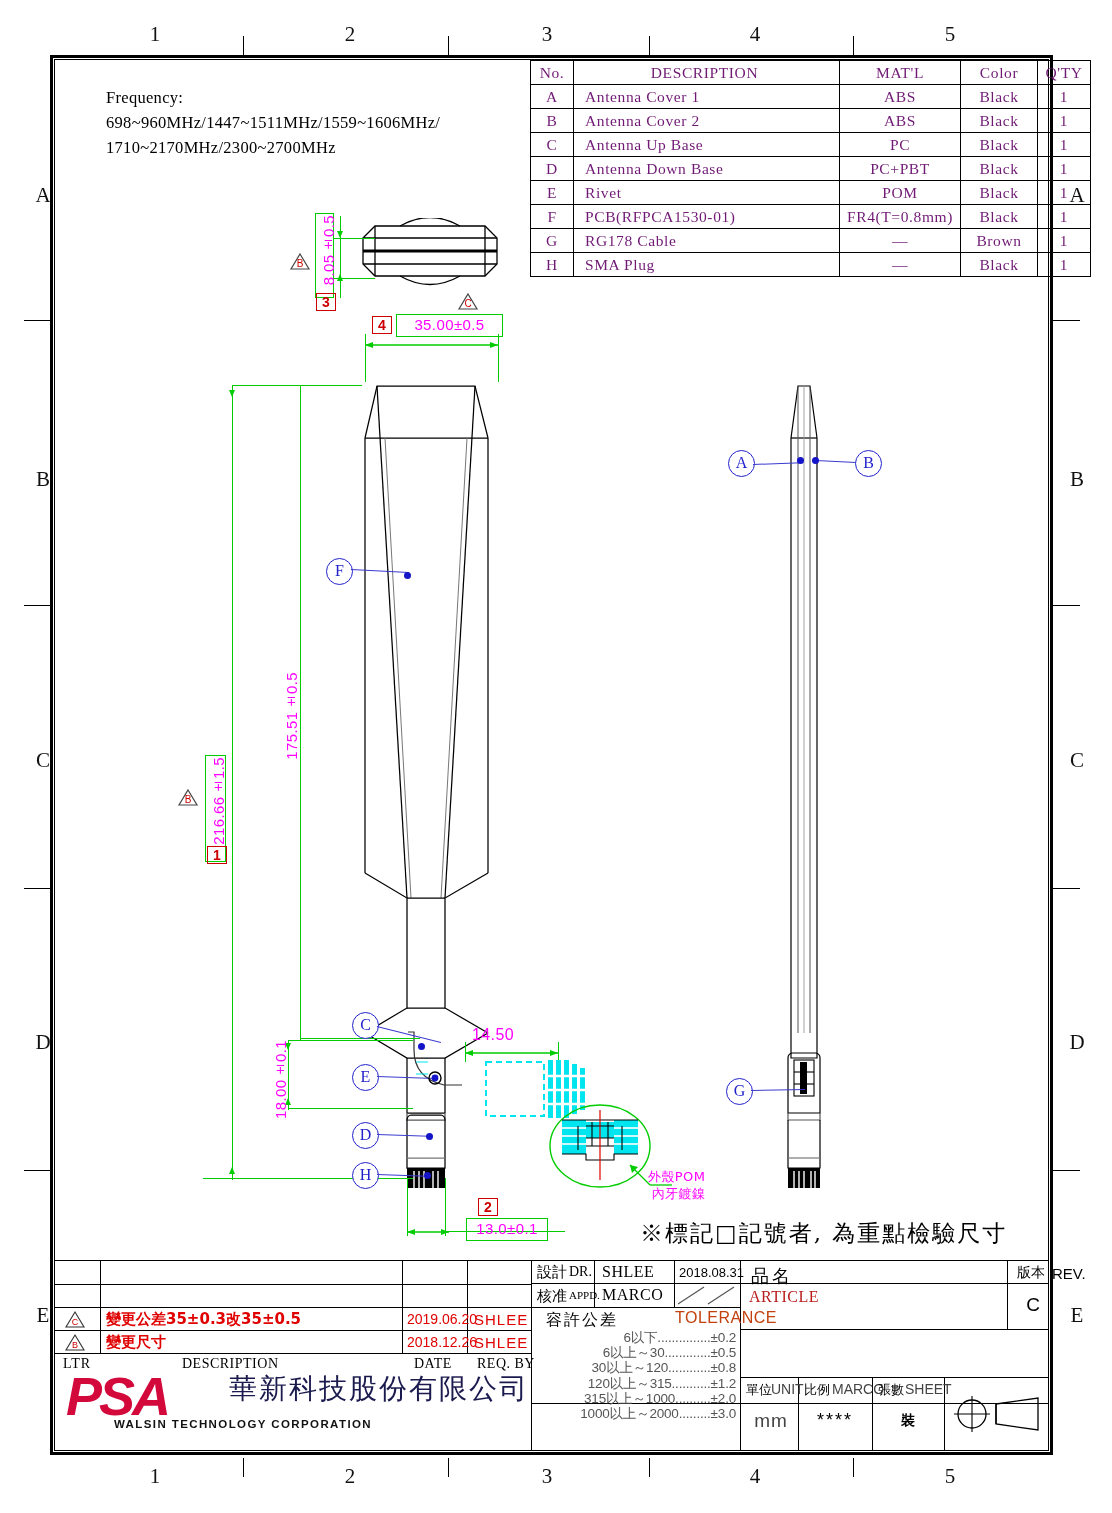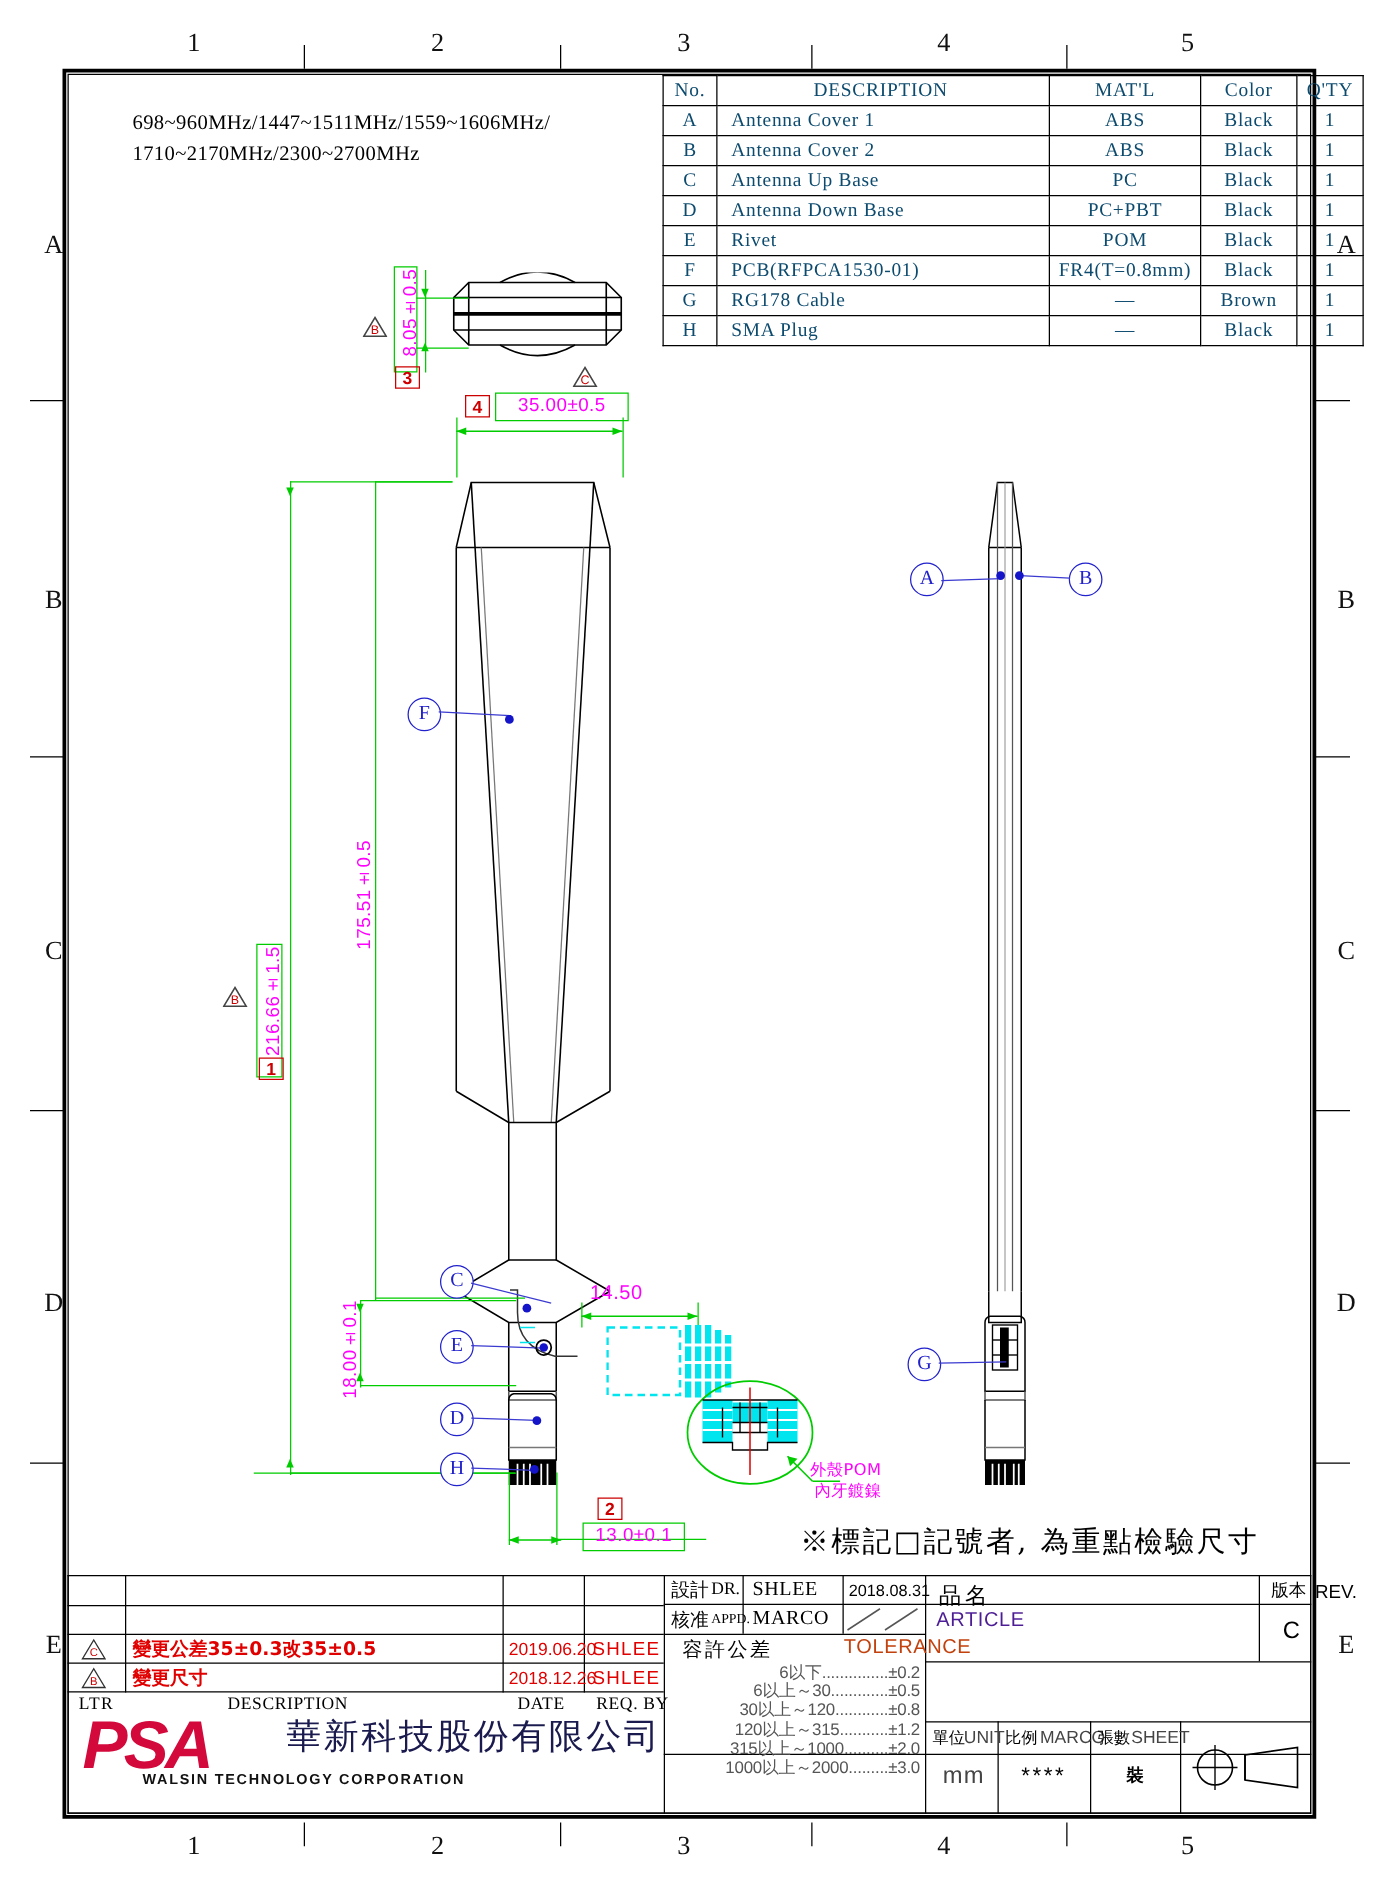--- a/index.html
+++ b/index.html
@@ -13,21 +13,21 @@
 
   
   .zone-num{font-size:21px;text-align:center;width:40px;color:#111;font-family:"Liberation Serif",serif;}
   .zone-let{font-size:21px;text-align:center;width:30px;color:#111;font-family:"Liberation Serif",serif;}
   .tick-v{width:1px;background:#000;}
   .tick-h{height:1px;background:#000;}
 
   
   #bom{left:530px;top:60px;border-collapse:collapse;font-family:"Liberation Serif",serif;}
   #bom td,#bom th{border:1px solid #000;font-size:15.5px;font-weight:normal;
-      padding:2px 4px;height:19px;text-align:center;letter-spacing:.6px;color:#0c4a6e;margin-top:27px;}
+      padding:2px 4px;height:19px;text-align:center;letter-spacing:.6px;color:#701a75;margin-top:27px;}
   #bom .c-no{width:34px;}
   #bom .c-desc{width:250px;text-align:left;padding-left:11px;}
   #bom .c-mat{width:112px;}
   #bom .c-col{width:68px;}
   #bom .c-qty{width:44px;}
 
   
   #electrical{left:92px;top:85px;font-size:16.5px;line-height:25px;letter-spacing:.3px;}
   #electrical .hd{text-decoration:underline;letter-spacing:1px;}
   #electrical .ln{padding-left:14px;}
@@ -111,20 +111,21 @@
   <div class="abs tick-h" style="left:1052px;top:320px;width:28px;"></div>
   <div class="abs tick-h" style="left:1052px;top:605px;width:28px;"></div>
   <div class="abs tick-h" style="left:1052px;top:888px;width:28px;"></div>
   <div class="abs tick-h" style="left:1052px;top:1170px;width:28px;"></div>
 </div>
 
 <div class="abs" id="sheet-frame"></div>
 <div class="abs" id="sheet-inner"></div>
 
 <div class="abs" id="electrical">
+  <div class="ln">Frequency:</div>
   <div class="ln">698~960MHz/1447~1511MHz/1559~1606MHz/</div>
   <div class="ln">1710~2170MHz/2300~2700MHz</div>
 </div>
 
 <table class="abs" id="bom">
   <thead>
     <tr>
       <th class="c-no">No.</th>
       <th class="c-desc" style="text-align:center;padding-left:0;">DESCRIPTION</th>
       <th class="c-mat">MAT'L</th>
@@ -544,21 +545,21 @@
   <div class="tcell" style="left:479px;top:70px;width:203px;" id="tolerance-rows">
       <div class="tol-line">6以下...............±0.2</div>
       <div class="tol-line">6以上～30.............±0.5</div>
       <div class="tol-line">30以上～120............±0.8</div>
       <div class="tol-line">120以上～315...........±1.2</div>
       <div class="tol-line">315以上～1000..........±2.0</div>
       <div class="tol-line">1000以上～2000.........±3.0</div>
     </div>
 
   <div class="tcell cn" style="left:697px;top:4px;font-size:18px;letter-spacing:3px;">品名</div>
-  <div class="tcell" style="left:695px;top:28px;font-size:16px;font-family:Liberation Sans, sans-serif;letter-spacing:.5px;color:#4c1d95;">ARTICLE</div>
+  <div class="tcell" style="left:695px;top:28px;font-size:16px;font-family:Liberation Serif, serif;letter-spacing:.5px;color:#b91c1c;">ARTICLE</div>
 
   <div class="tcell cn" style="left:963px;top:4px;font-size:14px;">版本</div>
   <div class="tcell" style="left:998px;top:5px;font-size:15px;font-family:'Liberation Sans',sans-serif;">REV.</div>
   <div class="tcell" style="left:965px;top:34px;width:28px;text-align:center;font-size:19px;font-family:'Liberation Sans',sans-serif;">C</div>
 
   <div class="tcell cn" style="left:692px;top:121px;font-size:13px;">單位</div>
   <div class="tcell" style="left:717px;top:121px;font-size:14px;font-family:'Liberation Sans',sans-serif;color:#444;">UNIT</div>
   <div class="tcell" style="left:690px;top:150px;width:54px;text-align:center;font-size:19px;font-family:'Liberation Sans',sans-serif;color:#444;letter-spacing:1px;">mm</div>
 
   <div class="tcell cn" style="left:750px;top:121px;font-size:13px;">比例</div>

